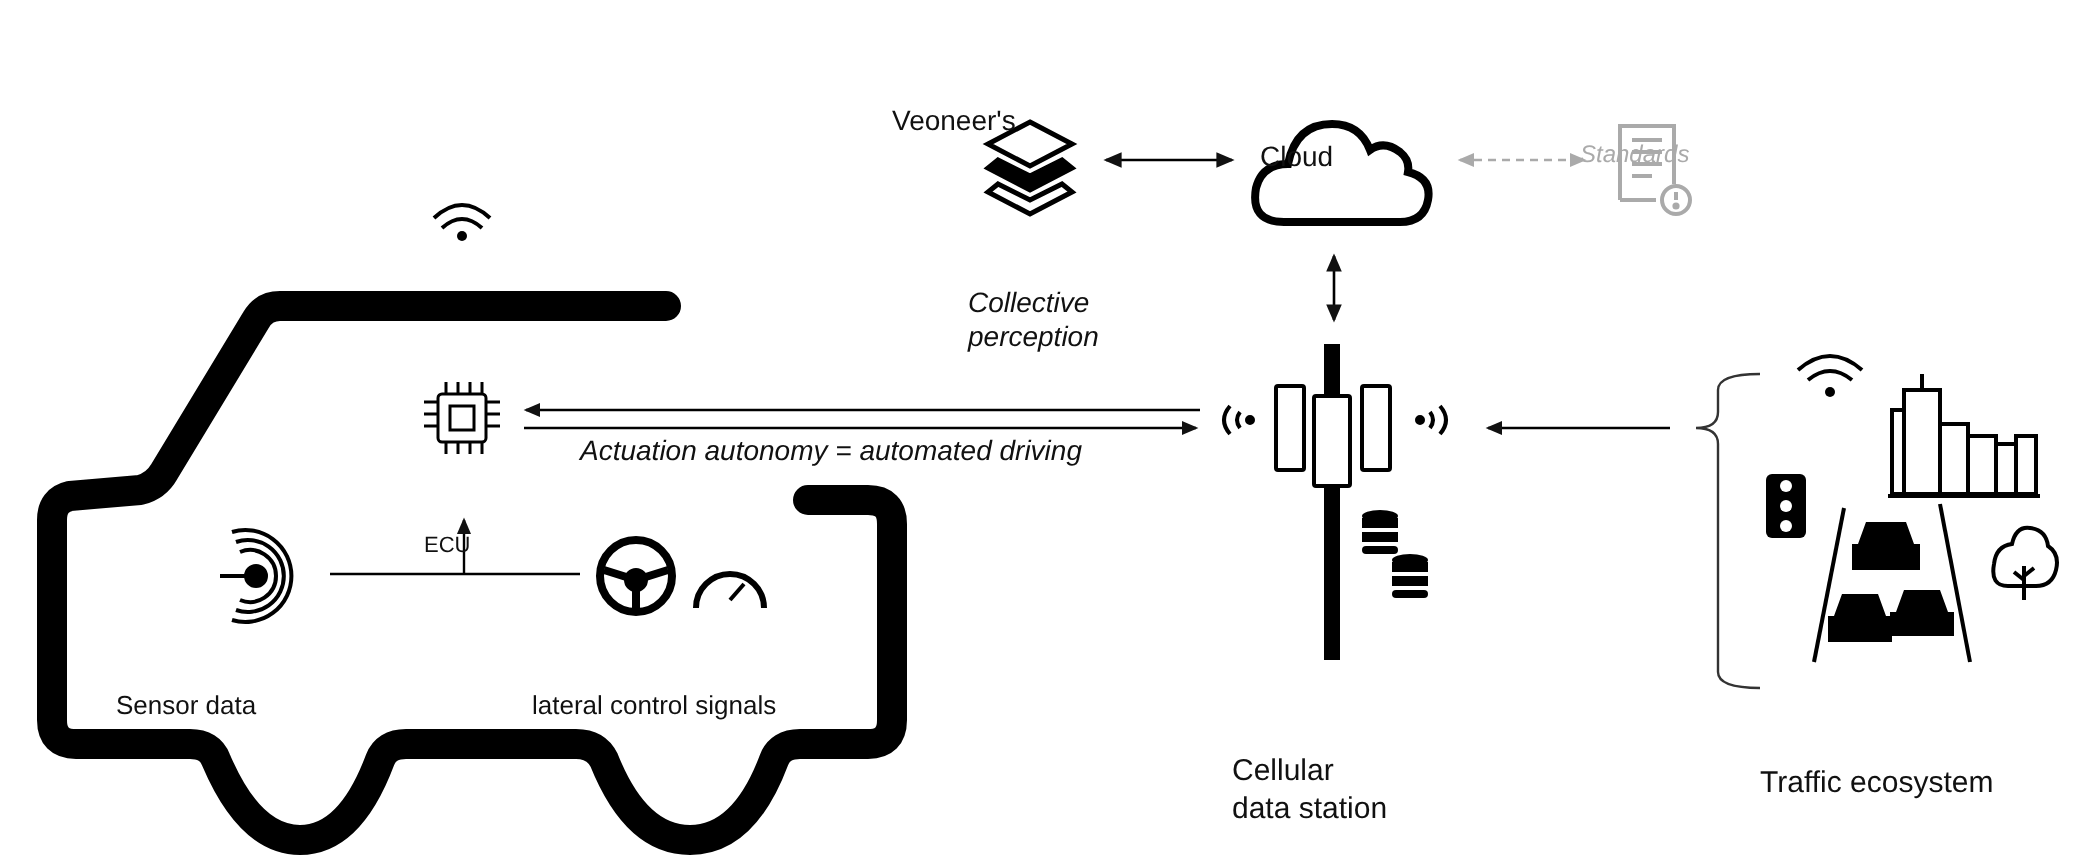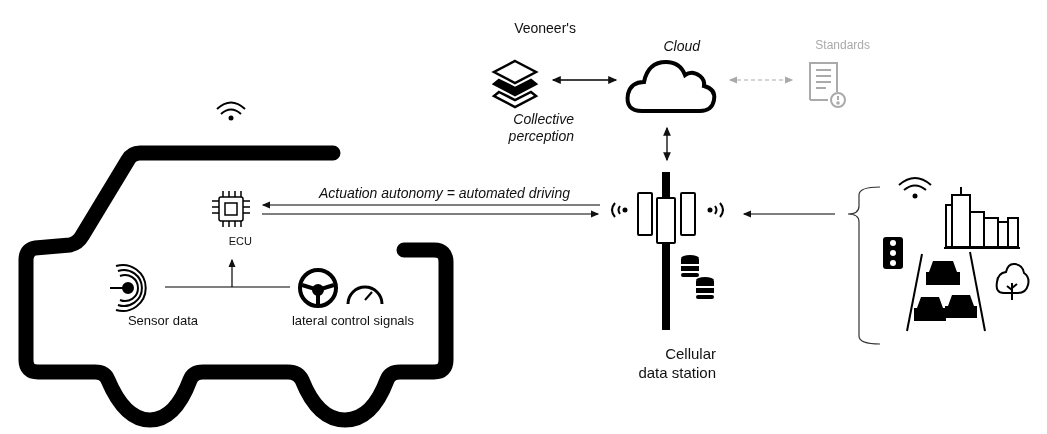--- a/index.html
+++ b/index.html
@@ -1,18 +1,18 @@
 <!DOCTYPE html>
 <html><head>
 <meta charset="utf-8">
 <style>
   html, body { margin:0; padding:0; background:#ffffff; }
   body { width:1047px; height:434px; position:relative; overflow:hidden;
          font-family:"Liberation Sans", sans-serif; color:#111; }
-  .lbl { position:absolute; font-size:14px; line-height:17px; text-align:right; white-space:nowrap; }
+  .lbl { position:absolute; font-size:14px; line-height:17px; text-align:left; white-space:nowrap;margin-top:32px; }
   .it { font-style:italic; }
   svg.main { position:absolute; left:0; top:0; }
 </style>
 </head>
 <body>
 
 <svg class="main" width="1047" height="434" viewBox="0 0 1047 434">
   <defs>
     <marker id="ah" markerWidth="8" markerHeight="8" refX="6" refY="4" orient="auto-start-reverse">
       <path d="M0,1 L7,4 L0,7 Z" fill="#111"></path>
@@ -160,28 +160,29 @@
   </g>
 </svg>
 
 <div class="lbl" style="left:446px;top:20px;width:130px;">
   <div>Veoneer's</div>
 </div>
 <div class="lbl it" style="left:484px;top:111px;width:90px;">
   <div>Collective</div>
   <div>perception</div>
 </div>
-<div class="lbl" style="left:630px;top:38px;width:70px;font-style:italic;">Cloud</div>
-<div class="lbl" style="left:790px;top:37px;width:80px;color:#aaa;font-size:12px;">Standards</div>
+<div class="lbl" style="left:630px;top:38px;width:70px;">Cloud</div>
+<div class="lbl" style="left:790px;top:37px;width:80px;color:#aaa;font-size:12px;font-style:italic;">Standards</div>
 <div class="lbl it" style="left:290px;top:185px;width:280px;">Actuation autonomy = automated driving</div>
 <div class="lbl" style="left:212px;top:233px;width:40px;font-size:11px;">ECU</div>
 <div class="lbl" style="left:58px;top:312px;width:140px;font-size:13px;">
   <div>Sensor data</div>
 </div>
 <div class="lbl" style="left:266px;top:312px;width:148px;font-size:13px;">
   <div>lateral control signals</div>
 </div>
 <div class="lbl" style="left:616px;top:344px;width:100px;font-size:15px;line-height:19px;">
   <div>Cellular</div>
   <div>data station</div>
 </div>
 <div class="lbl" style="left:880px;top:350px;width:140px;font-size:15px;line-height:19px;">
+  <div>Traffic ecosystem</div>
 </div>
 
 </body></html>

